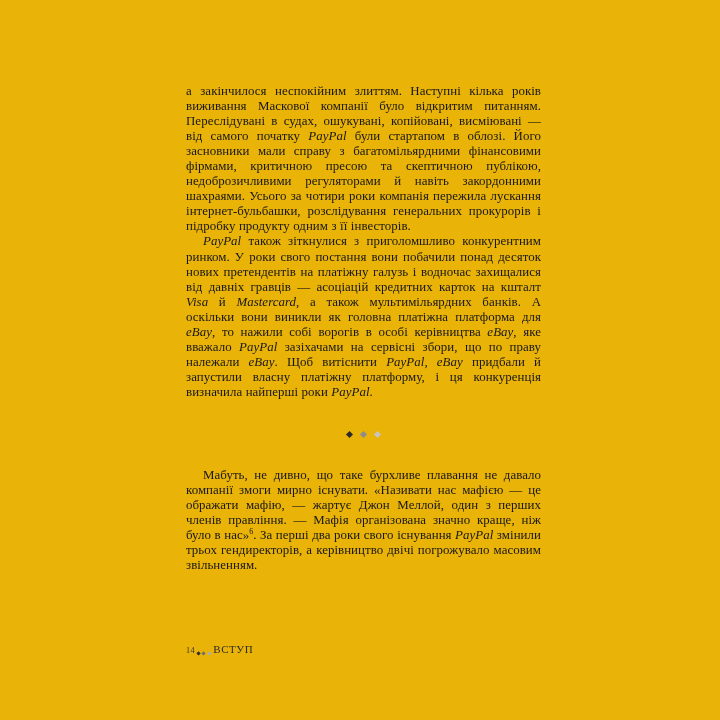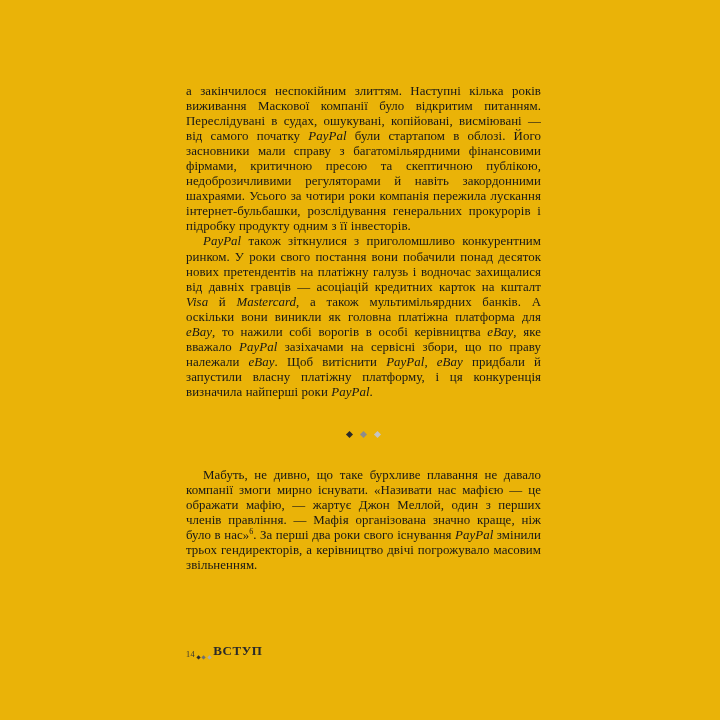--- a/index.html
+++ b/index.html
@@ -107,22 +107,22 @@
     width: 3.1px;
     height: 3.1px;
     transform: rotate(45deg);
     display: block;
   }
   .footer .fd1 { background: #2b2b2b; }
   .footer .fd2 { background: #6f6f6f; }
   .footer .fd3 { background: #aeaeae; }
 
   .footer .section-name {
-    font-size: 13px;
-    font-weight: bold;
+    font-size: 11px;
+    font-weight: normal;
     letter-spacing: 0.55px;
     color: #2a2a2a;
   }
 </style>
 </head>
 <body>
 
 <div class="page">
 
   <div class="text-column">

